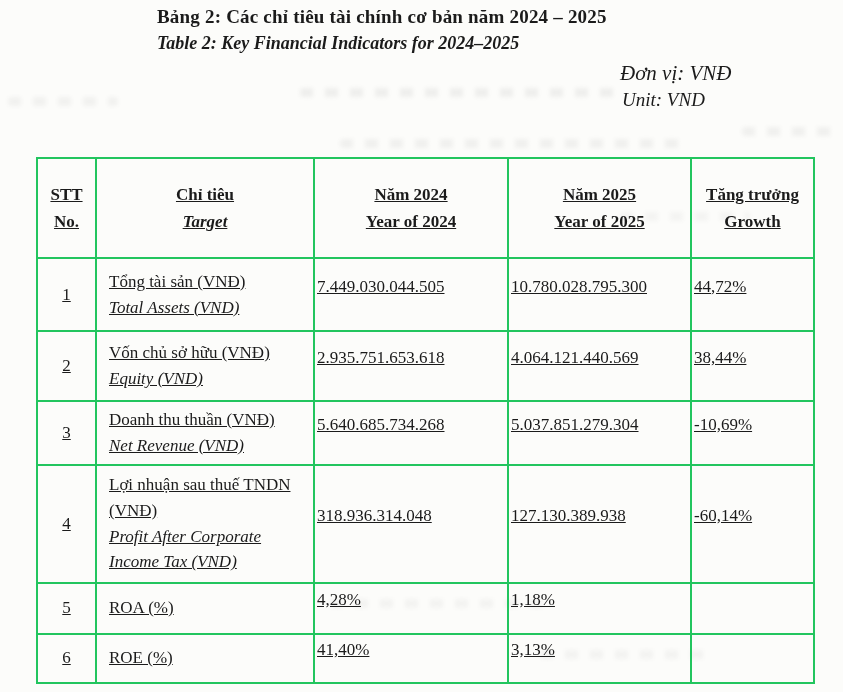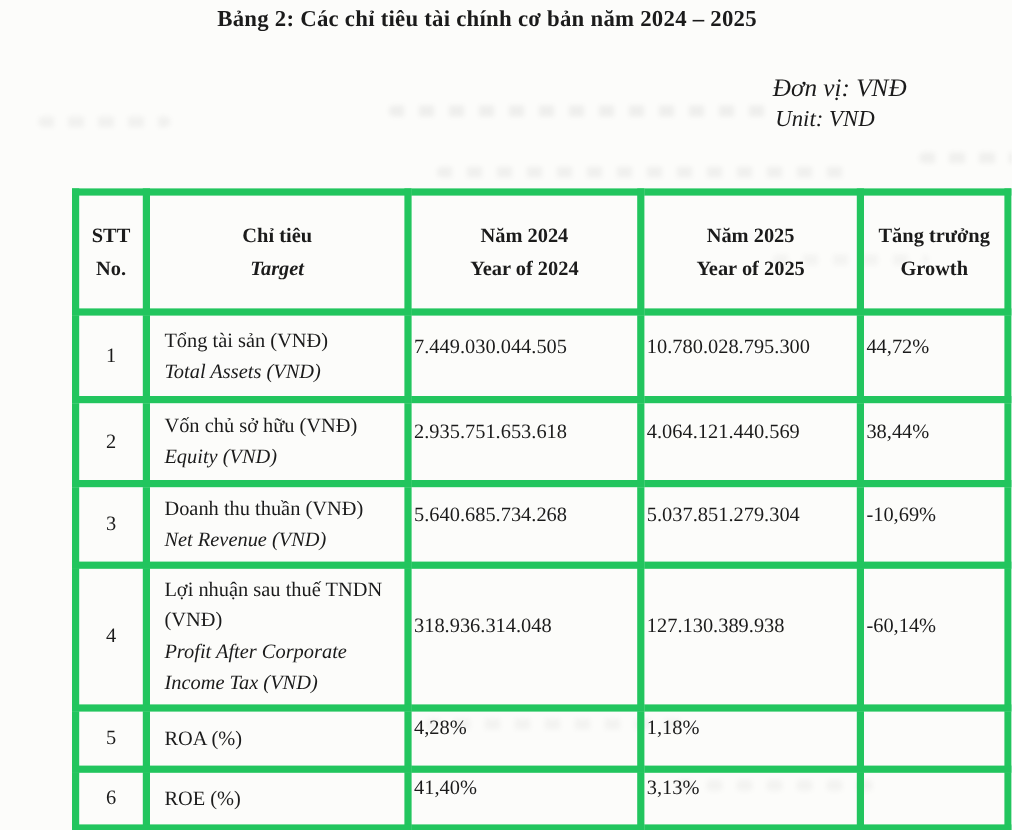--- a/index.html
+++ b/index.html
@@ -11,21 +11,20 @@
     height: 692px;
     position: relative;
     overflow: hidden;
     background: #fcfcfa;
     font-family: "Liberation Serif", "DejaVu Serif", serif;
     color: #1b1b1b;
   }
   .page {
     position: absolute;
     inset: 0;
-    margin-left: 24px;
   }
   
   .title {
     position: absolute;
     left: 157px;
     top: 6px;
     font-size: 19px;
     font-weight: bold;
     letter-spacing: 0.2px;
     white-space: nowrap;
@@ -58,22 +57,23 @@
   
   table.fin {
     position: absolute;
     left: 36px;
     top: 157px;
     border-collapse: collapse;
     table-layout: fixed;
     width: 777px;
   }
   table.fin th, table.fin td {
-    border: 6px solid #22c55e;
+    border: 2px solid #22c55e;
     overflow: hidden;
+    text-decoration: underline;
   }
   table.fin th {
     font-weight: bold;
     font-size: 17px;
     text-align: center;
     vertical-align: middle;
     line-height: 1.6;
     padding: 0 2px;
   }
   th.h-growth {
@@ -119,20 +119,21 @@
 
   <div class="smudge" style="left:300px;top:88px;width:320px;"></div>
   <div class="smudge" style="left:8px;top:97px;width:110px;opacity:.07;"></div>
   <div class="smudge" style="left:340px;top:139px;width:350px;opacity:.08;"></div>
   <div class="smudge" style="left:742px;top:127px;width:92px;opacity:.08;"></div>
   <div class="smudge" style="left:330px;top:599px;width:220px;opacity:.06;"></div>
   <div class="smudge" style="left:540px;top:650px;width:170px;opacity:.06;"></div>
   <div class="smudge" style="left:620px;top:212px;width:130px;opacity:.05;"></div>
 
   <div class="title">Bảng 2: Các chỉ tiêu tài chính cơ bản năm 2024 – 2025</div>
+  <div class="subtitle">Table 2: Key Financial Indicators for 2024–2025</div>
   <div class="unit-vi">Đơn vị: VNĐ</div>
   <div class="unit-en">Unit: VND</div>
 
   <table class="fin">
     <colgroup>
       <col style="width:59px">
       <col style="width:218px">
       <col style="width:194px">
       <col style="width:183px">
       <col style="width:123px">

